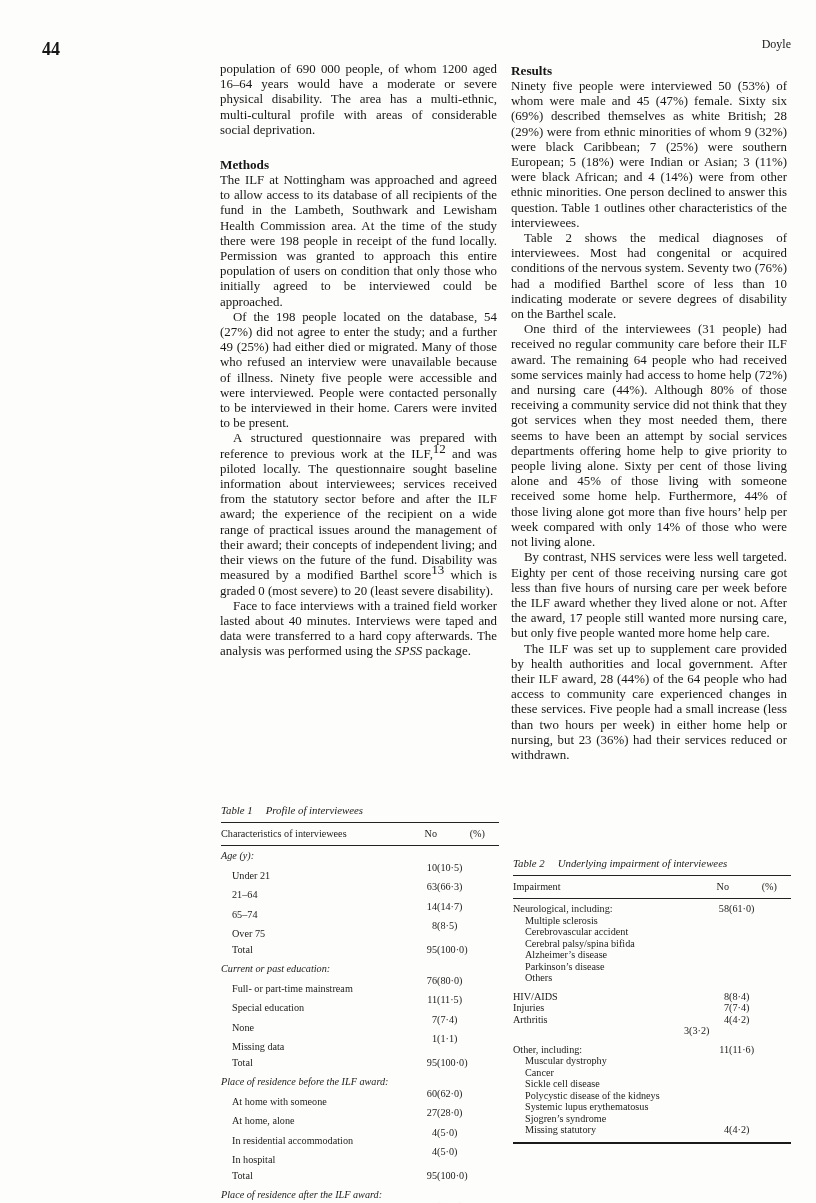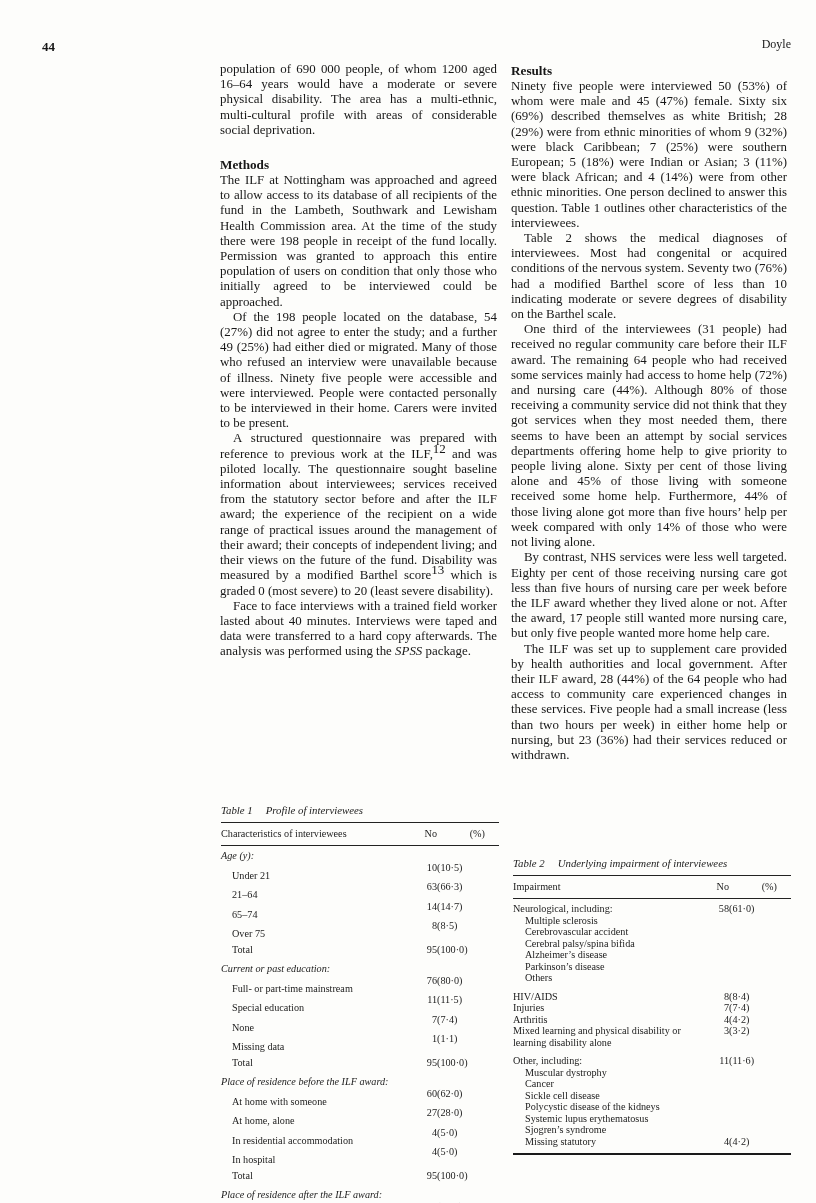--- a/index.html
+++ b/index.html
@@ -1,20 +1,20 @@
 <!DOCTYPE html>
 <html><head>
 <meta charset="utf-8">
 <style>
   html,body{margin:0;padding:0;background:#ffffff;}
   .page{
     position:relative;width:816px;height:1203px;background:#fdfdfb;
     font-family:"Liberation Serif", serif;color:#171717;overflow:hidden;
   }
-  .pagenum{position:absolute;left:42px;top:39px;font-size:13px;font-weight:bold;}
+  .pagenum{position:absolute;left:42px;top:39px;font-size:18px;font-weight:bold;}
   .runhead{position:absolute;right:25px;top:37px;font-size:12px;text-align:right;}
   .col{position:absolute;top:62px;font-size:12.9px;line-height:15.2px;text-align:justify;}
   .col-left{left:220px;width:277px;}
   .col-right{left:511px;width:276px;}
   .col p{margin:0;text-indent:13px;}
   .col p.noindent{text-indent:0;}
   h2.sect{font-size:13.2px;font-weight:bold;margin:18px 0 0 0;line-height:17px;}
   h2.sect.first{margin-top:0;}
   sup{font-size:13px;line-height:0;}
   .it{font-style:italic;}
@@ -234,21 +234,20 @@
           <span class="c-label">Injuries</span>
           <span class="c-no">7</span>
           <span class="c-pct">(7·4)</span>
         </div>
         <div class="t-row">
           <span class="c-label">Arthritis</span>
           <span class="c-no">4</span>
           <span class="c-pct">(4·2)</span>
         </div>
         <div class="t-row">
-          <span class="c-label">Mixed learning and physical disability or learning disability alone</span>
           <span class="c-no">3</span>
           <span class="c-pct">(3·2)</span>
         </div>
         <div class="t-row grp">
           <span class="c-label">Other, including:</span>
           <span class="c-no">11</span>
           <span class="c-pct">(11·6)</span>
         </div>
         <div class="t-row t2-ind">
           <span class="c-label">Muscular dystrophy</span>

